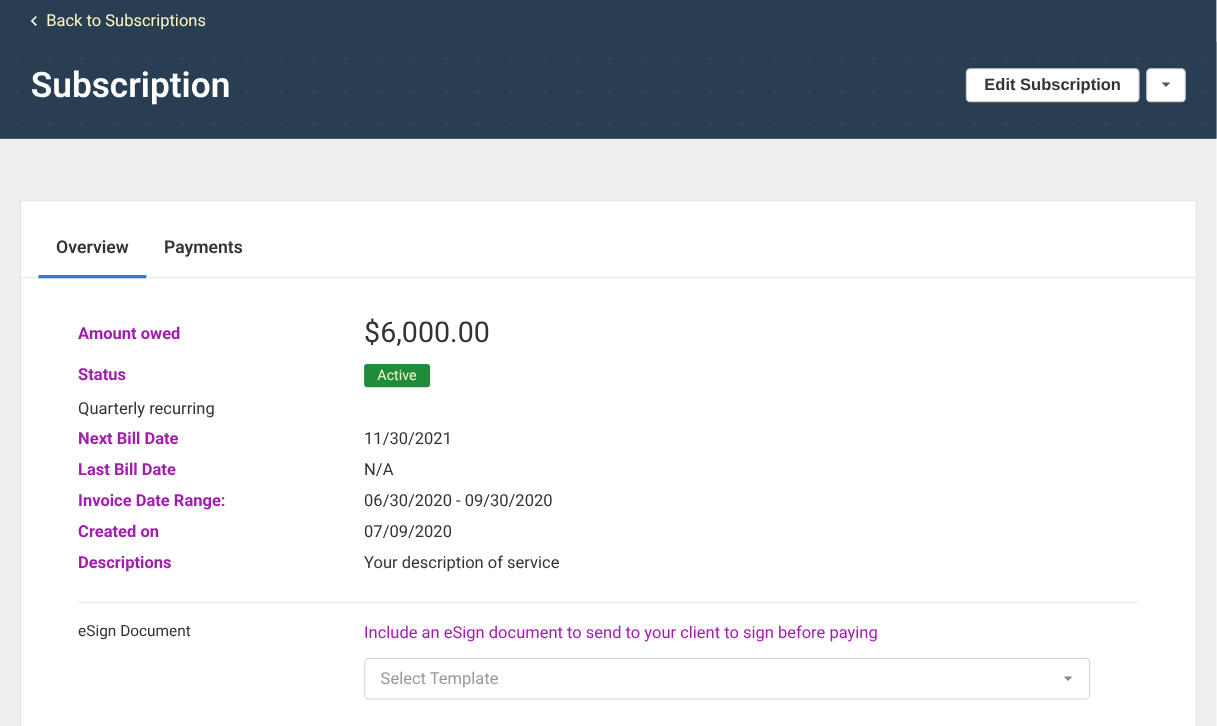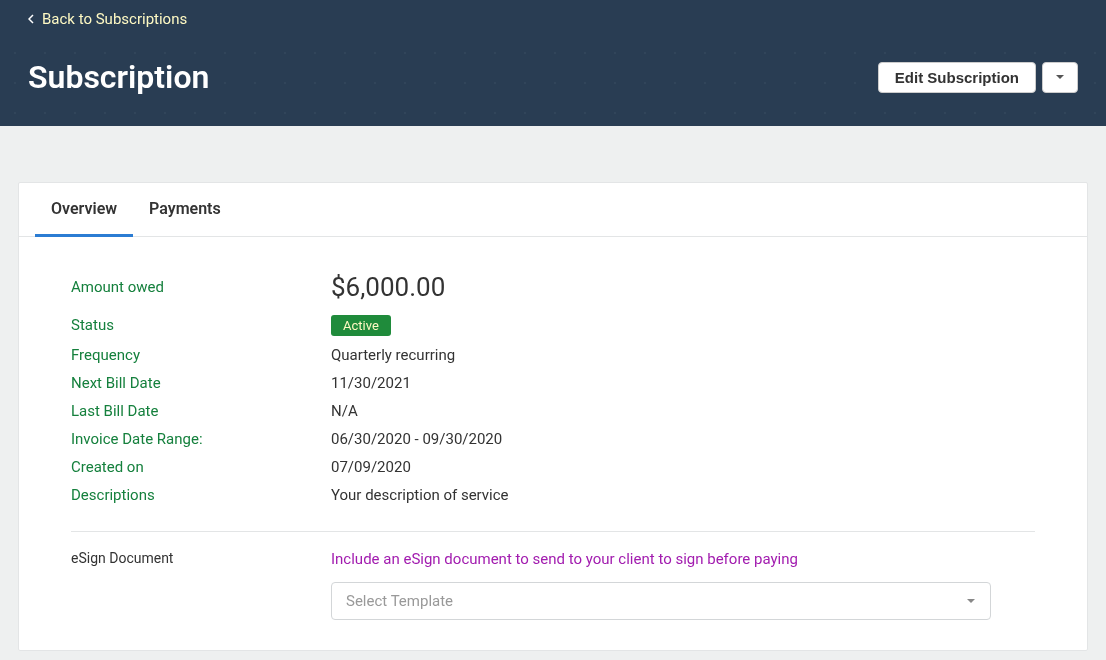--- a/index.html
+++ b/index.html
@@ -68,20 +68,21 @@
     }
     .card {
       background: #fff;
       border: 1px solid #e3e5e6;
       border-radius: 2px;
     }
     .tabs {
       display: flex;
       border-bottom: 1px solid #e3e5e6;
       padding: 0 16px;
+      margin-top: 16px;
     }
     .tab {
       padding: 16px 16px;
       font-size: 16px;
       font-weight: 600;
       color: #333;
       cursor: pointer;
       border-bottom: 3px solid transparent;
       margin-bottom: -1px;
     }
@@ -92,22 +93,22 @@
       padding: 30px 52px;
     }
     .row {
       display: flex;
       align-items: baseline;
       padding: 5px 0;
     }
     .label {
       width: 260px;
       font-size: 15px;
-      font-weight: 400;
-      color: #15803d;
+      font-weight: 700;
+      color: #a21caf;
       flex-shrink: 0;
     }
     .value {
       font-size: 15px;
       color: #333;
     }
     .value.big {
       font-size: 26px;
       font-weight: 400;
       color: #333;
@@ -205,21 +206,20 @@
       </div>
 
       <div class="row">
         <div class="label">Status</div>
         <div class="value">
           <span class="badge">Active</span>
         </div>
       </div>
 
       <div class="row">
-        <div class="label">Frequency</div>
         <div class="value">Quarterly recurring</div>
       </div>
 
 
       <div class="row">
         <div class="label">Next Bill Date</div>
         <div class="value">11/30/2021</div>
       </div>
 
       <div class="row">

